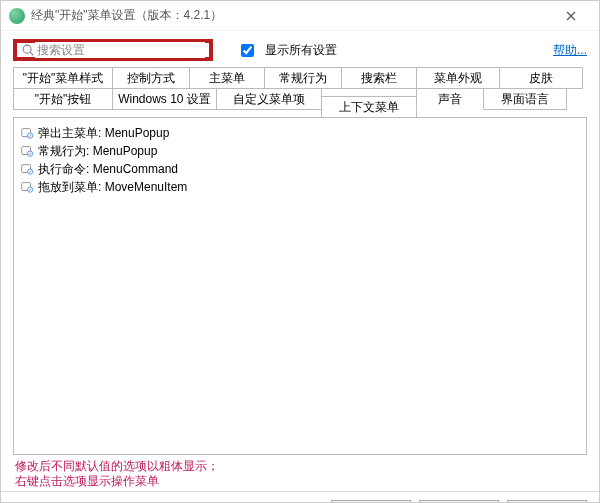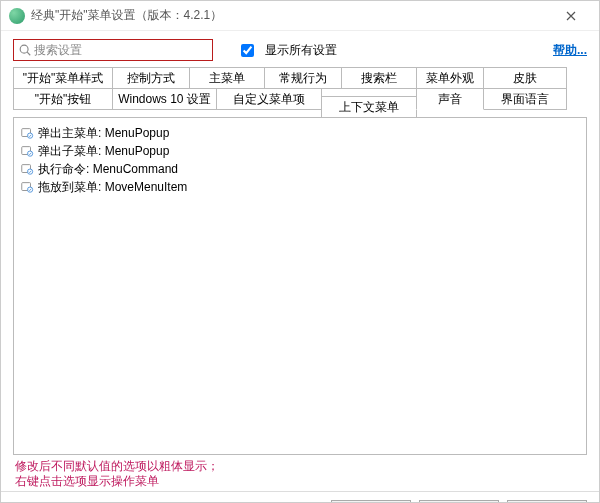--- a/index.html
+++ b/index.html
@@ -35,36 +35,36 @@
     cursor: pointer;
   }
   .toolbar {
     display: flex;
     align-items: center;
     padding: 8px 12px 6px 12px;
     gap: 18px;
   }
   .search-wrap {
     display: flex; align-items: center;
-    border: 1px solid #b91c1c;
+    border: 4px solid #b91c1c;
     height: 22px; width: 200px;
     padding: 0 4px;
     background: #fff;
   }
   .search-wrap svg { flex-shrink: 0; }
   .search-wrap input {
     border: none; outline: none;
     font-size: 12px; width: 100%;
     color: #333;
     font-family: inherit;
   }
   .search-wrap input::placeholder { color: #888; }
   .show-all { display: flex; align-items: center; gap: 8px; margin-left: 6px; }
   .show-all input { width: 13px; height: 13px; }
-  .help-link { margin-left: auto; color: #0066cc; text-decoration: underline; cursor: pointer; font-weight: bold; }
+  .help-link { margin-left: auto; color: #0066cc; text-decoration: underline; cursor: pointer; }
   .tabs {
     display: flex;
     flex-wrap: wrap;
     padding: 0 12px;
     position: relative;
   }
   .tab {
     border: 1px solid #bbb;
     background: #fff;
     padding: 2px 0;
@@ -171,21 +171,21 @@
   <a class="help-link">帮助...</a>
 </div>
 
 <div class="tabs">
   <div class="tabrow" id="tabrow1">
       <div class="tab" style="width: 100px;">"开始"菜单样式</div>
       <div class="tab" style="width: 78px;">控制方式</div>
       <div class="tab" style="width: 76px;">主菜单</div>
       <div class="tab" style="width: 78px;">常规行为</div>
       <div class="tab" style="width: 76px;">搜索栏</div>
-      <div class="tab" style="width: 68px;">菜单外观</div>
+      <div class="tab" style="width: 84px;">菜单外观</div>
       <div class="tab" style="width: 84px;">皮肤</div>
     </div>
   <div class="tabrow" id="tabrow2">
       <div class="tab" style="width: 100px;">"开始"按钮</div>
       <div class="tab" style="width: 105px;">Windows 10 设置</div>
       <div class="tab" style="width: 106px;">自定义菜单项</div>
       <div class="tab" style="width: 96px; margin-top: 8px;">上下文菜单</div>
       <div class="tab active" style="width: 68px;">声音</div>
       <div class="tab" style="width: 84px;">界面语言</div>
     </div>
@@ -203,21 +203,21 @@
       <span>弹出主菜单: MenuPopup</span>
     </div>
     <div class="item">
       <span class="ic">
         <svg width="14" height="14" viewBox="0 0 16 16">
           <rect x="2" y="3" width="10" height="9" rx="1" fill="#fff" stroke="#8a8a8a"></rect>
           <circle cx="11.5" cy="11" r="3" fill="#fff" stroke="#4a90d9"></circle>
           <path d="M10 11 L11 12 L13 10" stroke="#4a90d9" fill="none" stroke-width="1"></path>
         </svg>
       </span>
-      <span>弹出子菜单: MenuPopup</span>
+      <span>常规行为: MenuPopup</span>
     </div>
     <div class="item">
       <span class="ic">
         <svg width="14" height="14" viewBox="0 0 16 16">
           <rect x="2" y="3" width="10" height="9" rx="1" fill="#fff" stroke="#8a8a8a"></rect>
           <circle cx="11.5" cy="11" r="3" fill="#fff" stroke="#4a90d9"></circle>
           <path d="M10 11 L11 12 L13 10" stroke="#4a90d9" fill="none" stroke-width="1"></path>
         </svg>
       </span>
       <span>执行命令: MenuCommand</span>

